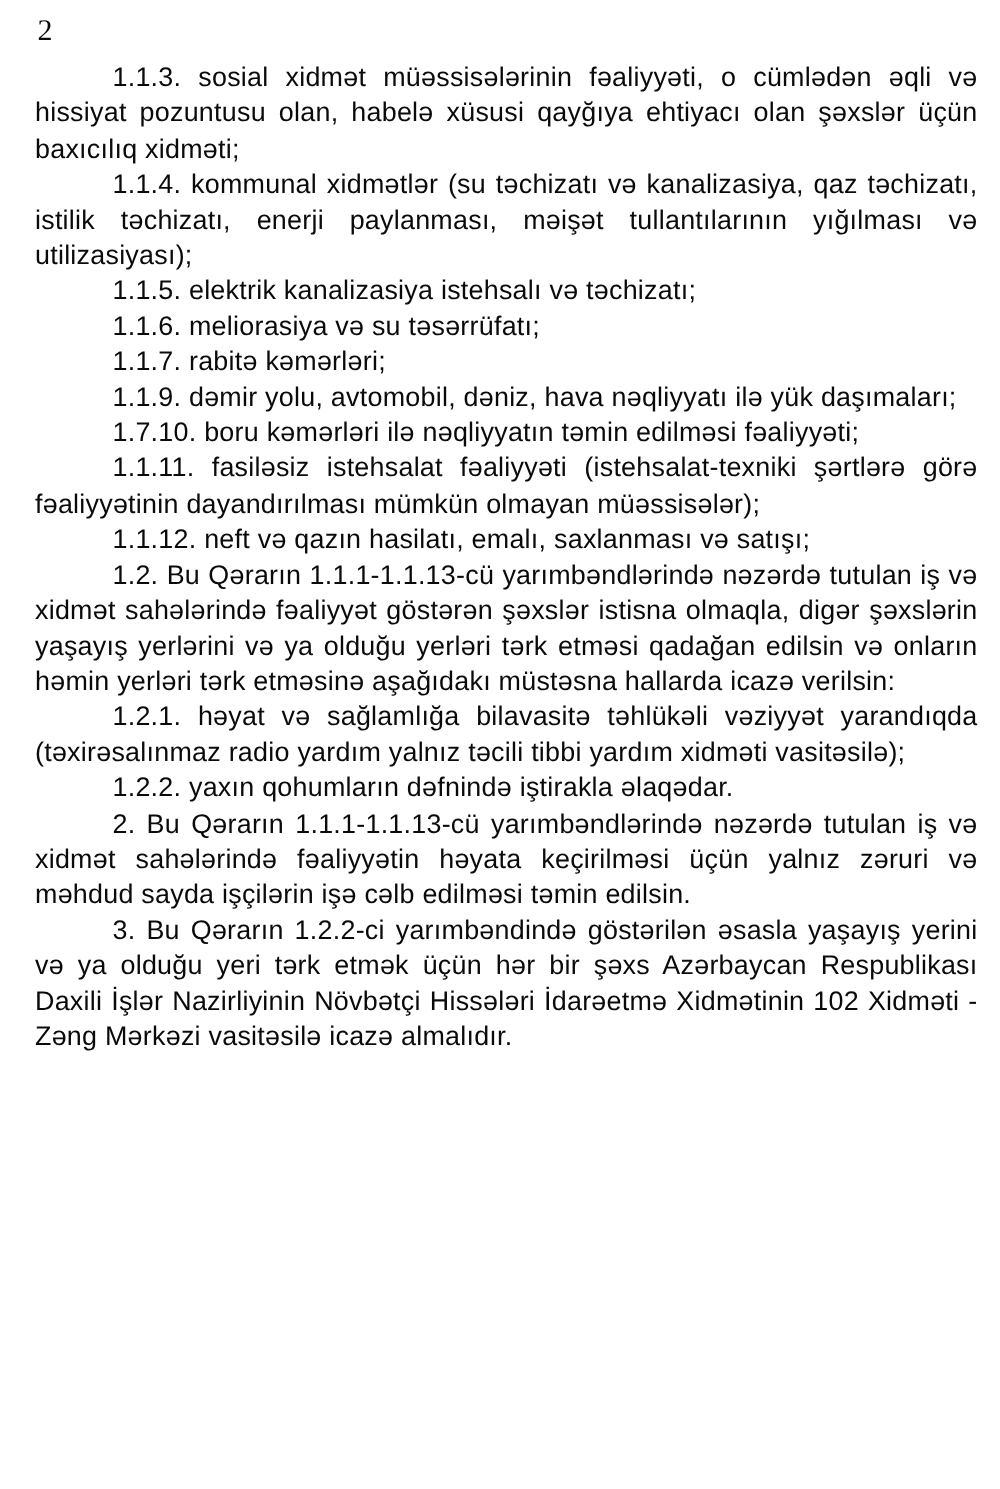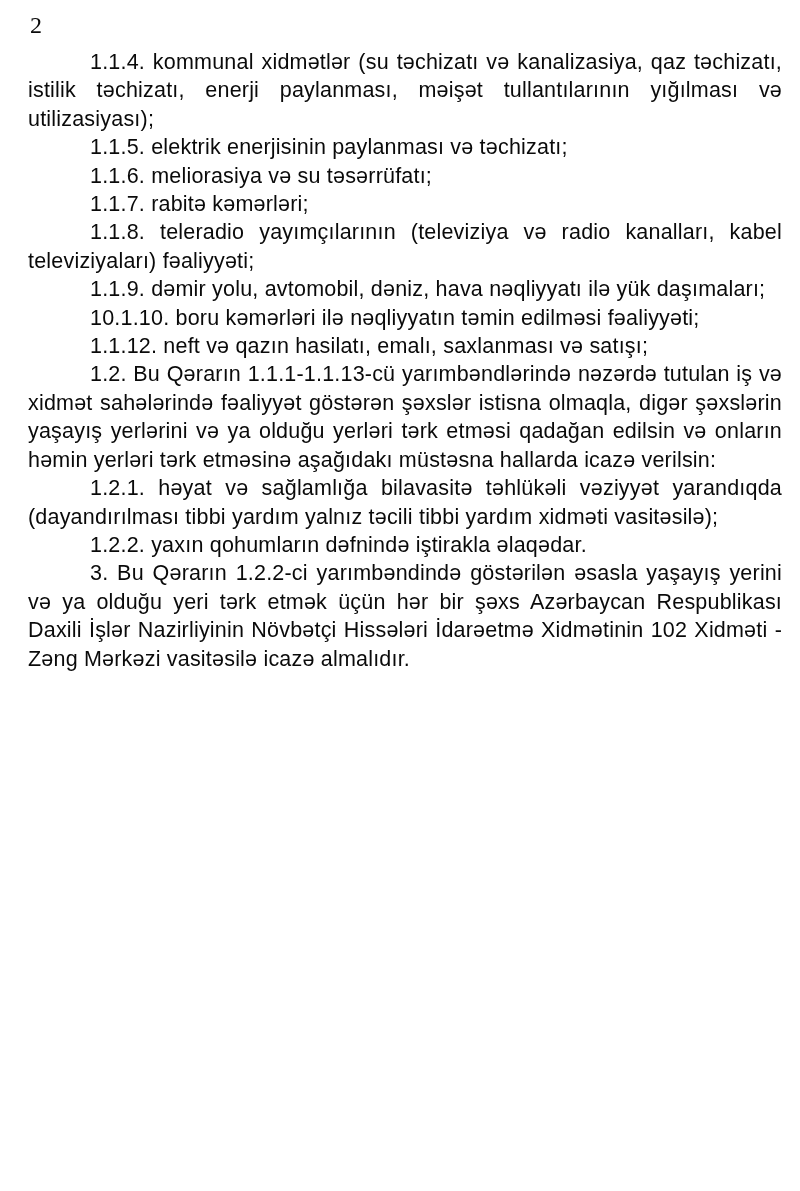--- a/index.html
+++ b/index.html
@@ -38,26 +38,28 @@
     text-align: justify;
     text-indent: 62px;
   }
 </style>
 </head>
 <body>
 
 <div class="page">
   <div class="page-number">2</div>
   <div class="content">
+    <p>1.1.3. sosial xidmət müəssisələrinin fəaliyyəti, o cümlədən əqli və hissiyat pozuntusu olan, habelə xüsusi qayğıya ehtiyacı olan şəxslər üçün baxıcılıq xidməti;</p>
     <p>1.1.4. kommunal xidmətlər (su təchizatı və kanalizasiya, qaz təchizatı, istilik təchizatı, enerji paylanması, məişət tullantılarının yığılması və utilizasiyası);</p>
-    <p>1.1.5. elektrik enerjisinin paylanması və təchizatı;</p>
+    <p>1.1.5. elektrik kanalizasiya istehsalı və təchizatı;</p>
     <p>1.1.6. meliorasiya və su təsərrüfatı;</p>
     <p>1.1.7. rabitə kəmərləri;</p>
-    <p>1.1.8. teleradio yayımçılarının (televiziya və radio kanalları, kabel televiziyaları) fəaliyyəti;</p>
     <p>1.1.9. dəmir yolu, avtomobil, dəniz, hava nəqliyyatı ilə yük daşımaları;</p>
-    <p>10.1.10. boru kəmərləri ilə nəqliyyatın təmin edilməsi fəaliyyəti;</p>
+    <p>1.7.10. boru kəmərləri ilə nəqliyyatın təmin edilməsi fəaliyyəti;</p>
+    <p>1.1.11. fasiləsiz istehsalat fəaliyyəti (istehsalat-texniki şərtlərə görə fəaliyyətinin dayandırılması mümkün olmayan müəssisələr);</p>
     <p>1.1.12. neft və qazın hasilatı, emalı, saxlanması və satışı;</p>
     <p>1.2. Bu Qərarın 1.1.1-1.1.13-cü yarımbəndlərində nəzərdə tutulan iş və xidmət sahələrində fəaliyyət göstərən şəxslər istisna olmaqla, digər şəxslərin yaşayış yerlərini və ya olduğu yerləri tərk etməsi qadağan edilsin və onların həmin yerləri tərk etməsinə aşağıdakı müstəsna hallarda icazə verilsin:</p>
-    <p>1.2.1. həyat və sağlamlığa bilavasitə təhlükəli vəziyyət yarandıqda (dayandırılması tibbi yardım yalnız təcili tibbi yardım xidməti vasitəsilə);</p>
+    <p>1.2.1. həyat və sağlamlığa bilavasitə təhlükəli vəziyyət yarandıqda (təxirəsalınmaz radio yardım yalnız təcili tibbi yardım xidməti vasitəsilə);</p>
     <p>1.2.2. yaxın qohumların dəfnində iştirakla əlaqədar.</p>
+    <p>2. Bu Qərarın 1.1.1-1.1.13-cü yarımbəndlərində nəzərdə tutulan iş və xidmət sahələrində fəaliyyətin həyata keçirilməsi üçün yalnız zəruri və məhdud sayda işçilərin işə cəlb edilməsi təmin edilsin.</p>
     <p>3. Bu Qərarın 1.2.2-ci yarımbəndində göstərilən əsasla yaşayış yerini və ya olduğu yeri tərk etmək üçün hər bir şəxs Azərbaycan Respublikası Daxili İşlər Nazirliyinin Növbətçi Hissələri İdarəetmə Xidmətinin 102 Xidməti - Zəng Mərkəzi vasitəsilə icazə almalıdır.</p>
   </div>
 </div>
 
 </body></html>

